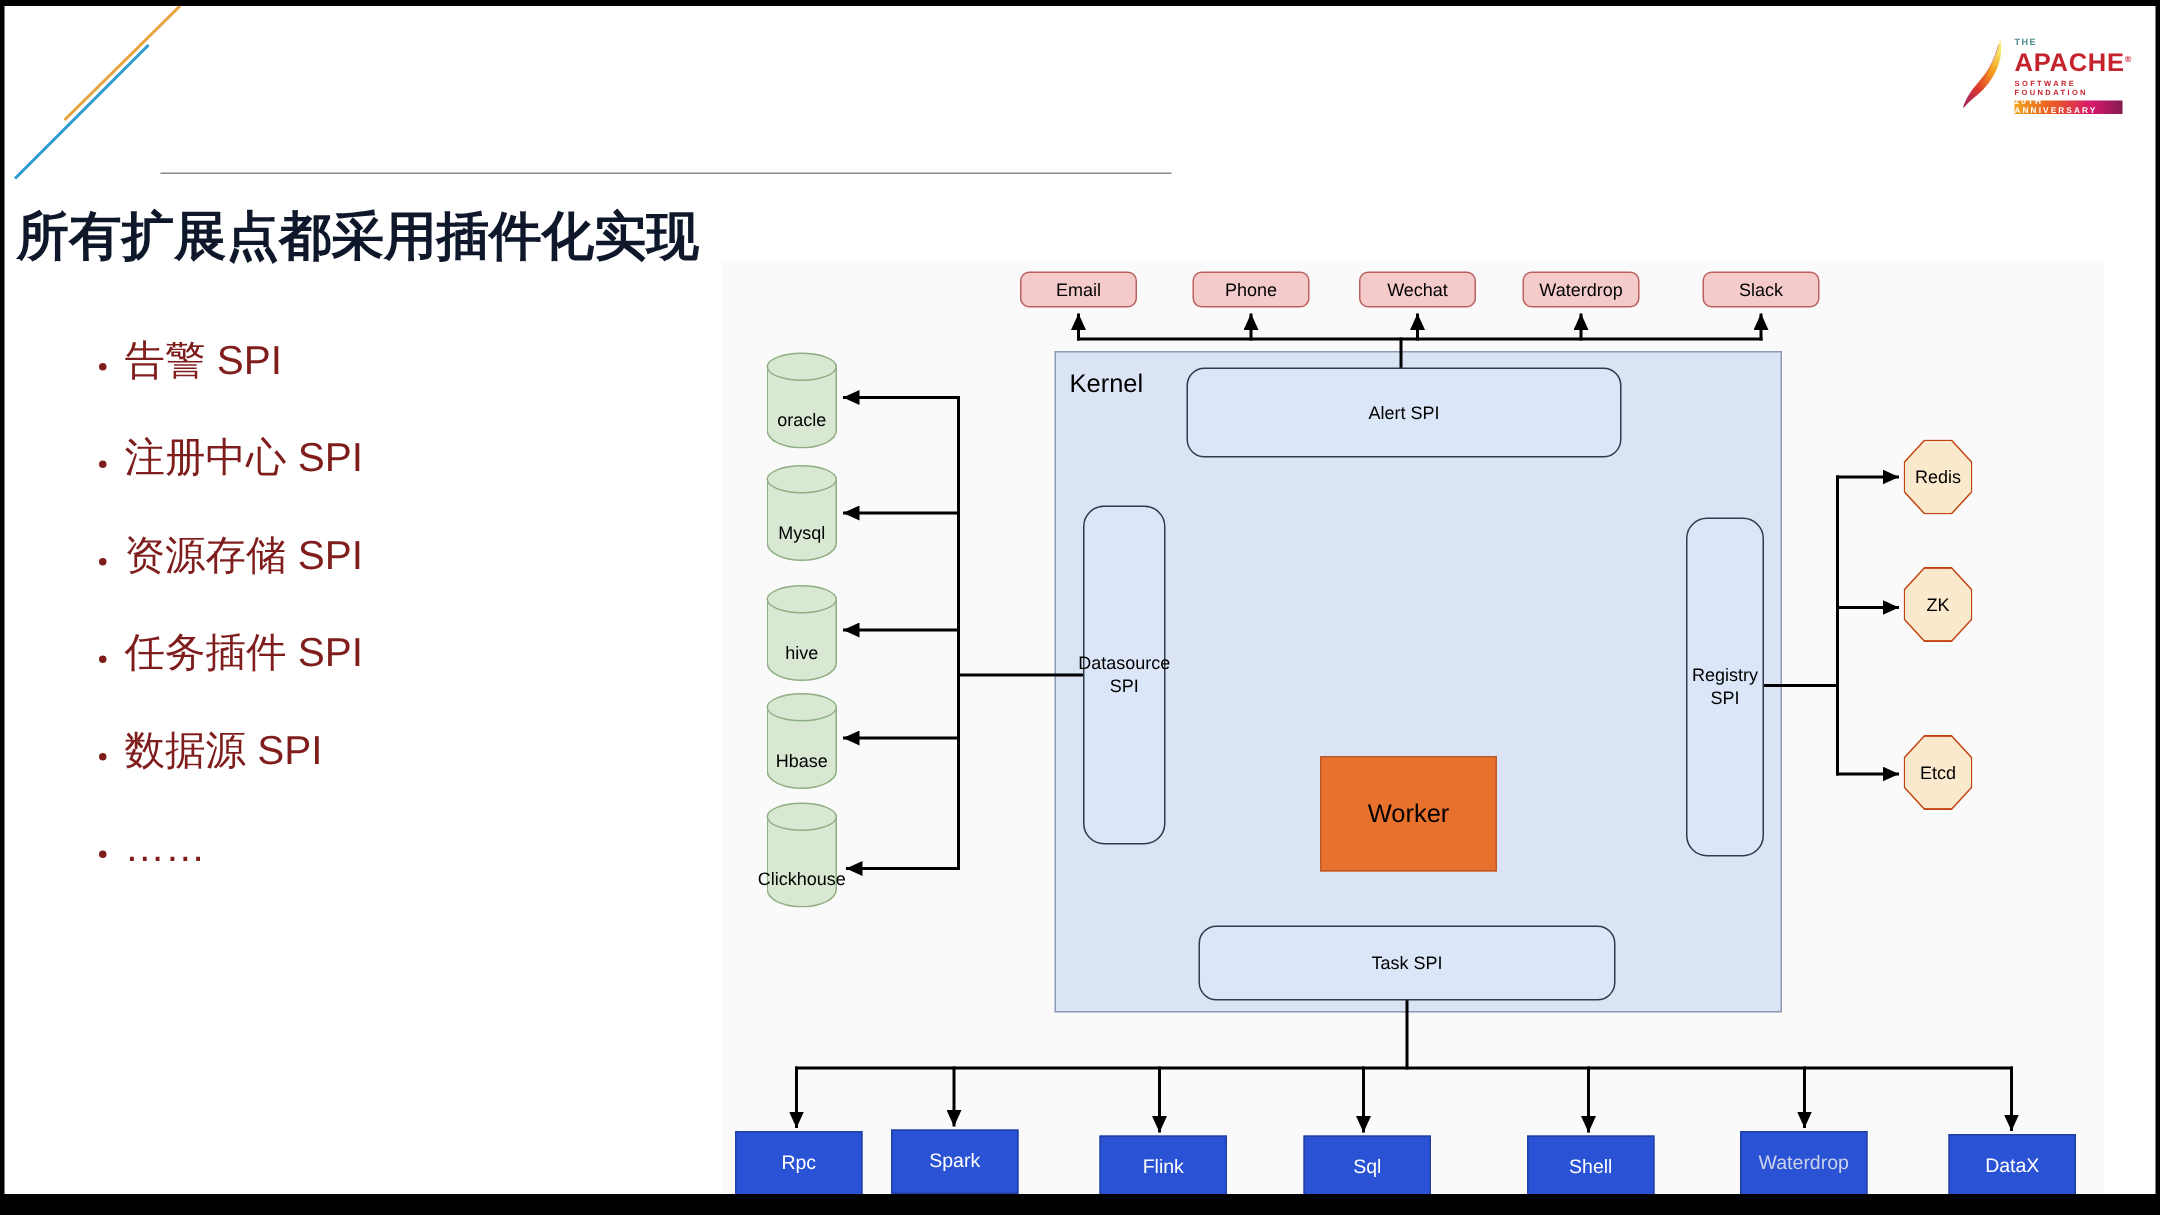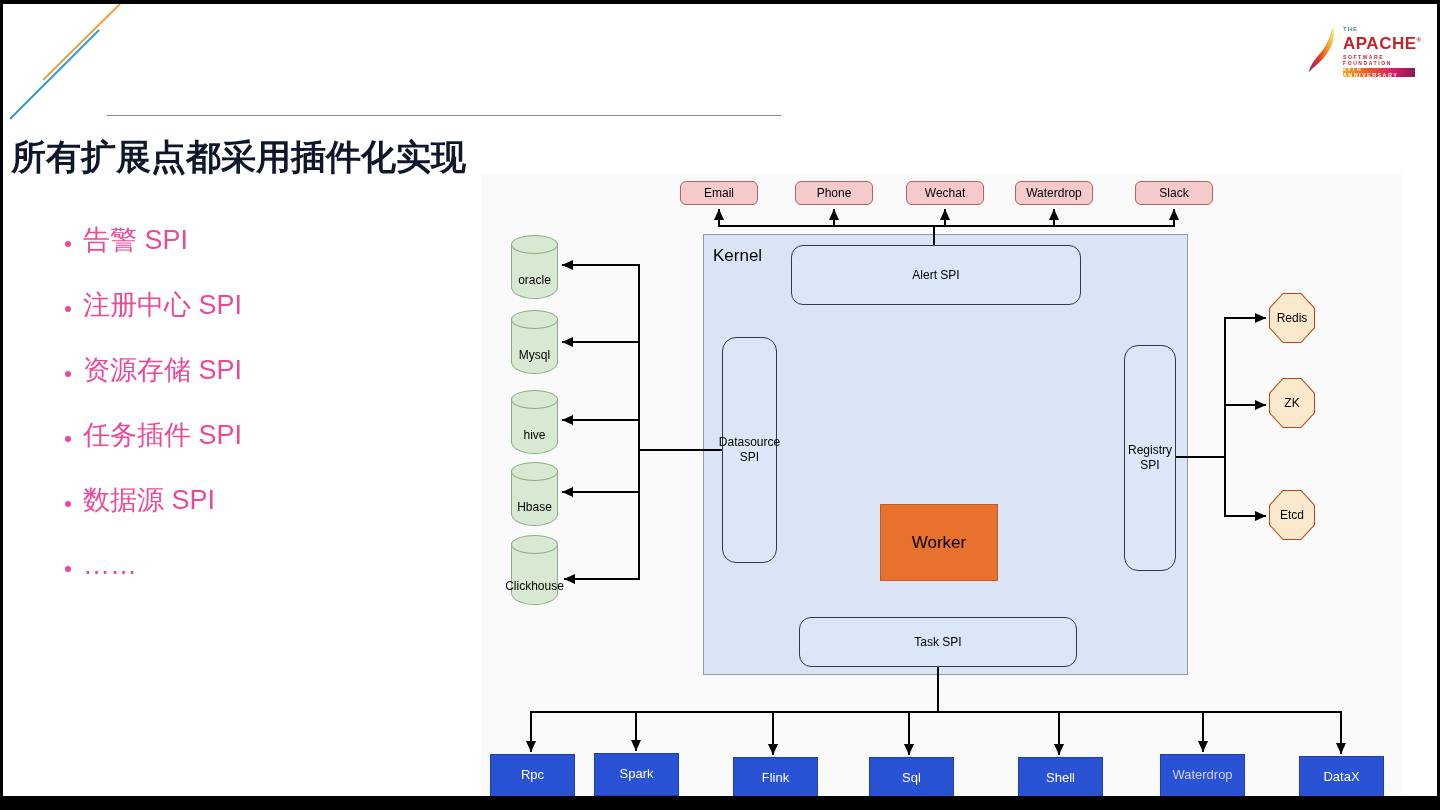--- a/index.html
+++ b/index.html
@@ -12,21 +12,21 @@
 
   
   .corner-lines{position:absolute;left:0;top:0;width:140px;height:140px;}
 
   
   .title{position:absolute;left:107px;top:50px;font-size:39px;font-weight:800;color:#141414;letter-spacing:1px;}
   .title-rule{position:absolute;left:104px;top:111px;width:674px;height:0;border-top:1px solid #8a8a8a;}
   .subtitle{position:absolute;left:8px;top:130px;font-size:35px;font-weight:700;color:#0f172a;}
 
   
-  .bullets{position:absolute;left:58px;top:218px;margin:0;padding:0 0 0 22px;color:#ec4899;font-size:27px;}
+  .bullets{position:absolute;left:58px;top:218px;margin:0;padding:0 0 0 22px;color:#7f1d1d;font-size:27px;}
   .bullets li{margin-bottom:28px;line-height:37px;}
   .bullets li::marker{font-size:19px;}
 
   
   .apache-logo{position:absolute;left:1304px;top:18px;width:112px;height:54px;display:flex;gap:4px;}
   .feather{width:32px;height:54px;flex:0 0 auto;}
   .logo-text{display:flex;flex-direction:column;justify-content:flex-start;padding-top:4px;}
   .logo-the{font-size:6px;font-weight:700;color:#4f8b8f;letter-spacing:1px;}
   .logo-apache{font-size:17px;font-weight:700;color:#c5232b;letter-spacing:0.5px;line-height:17px;}
   .logo-apache sup{font-size:6px;}

